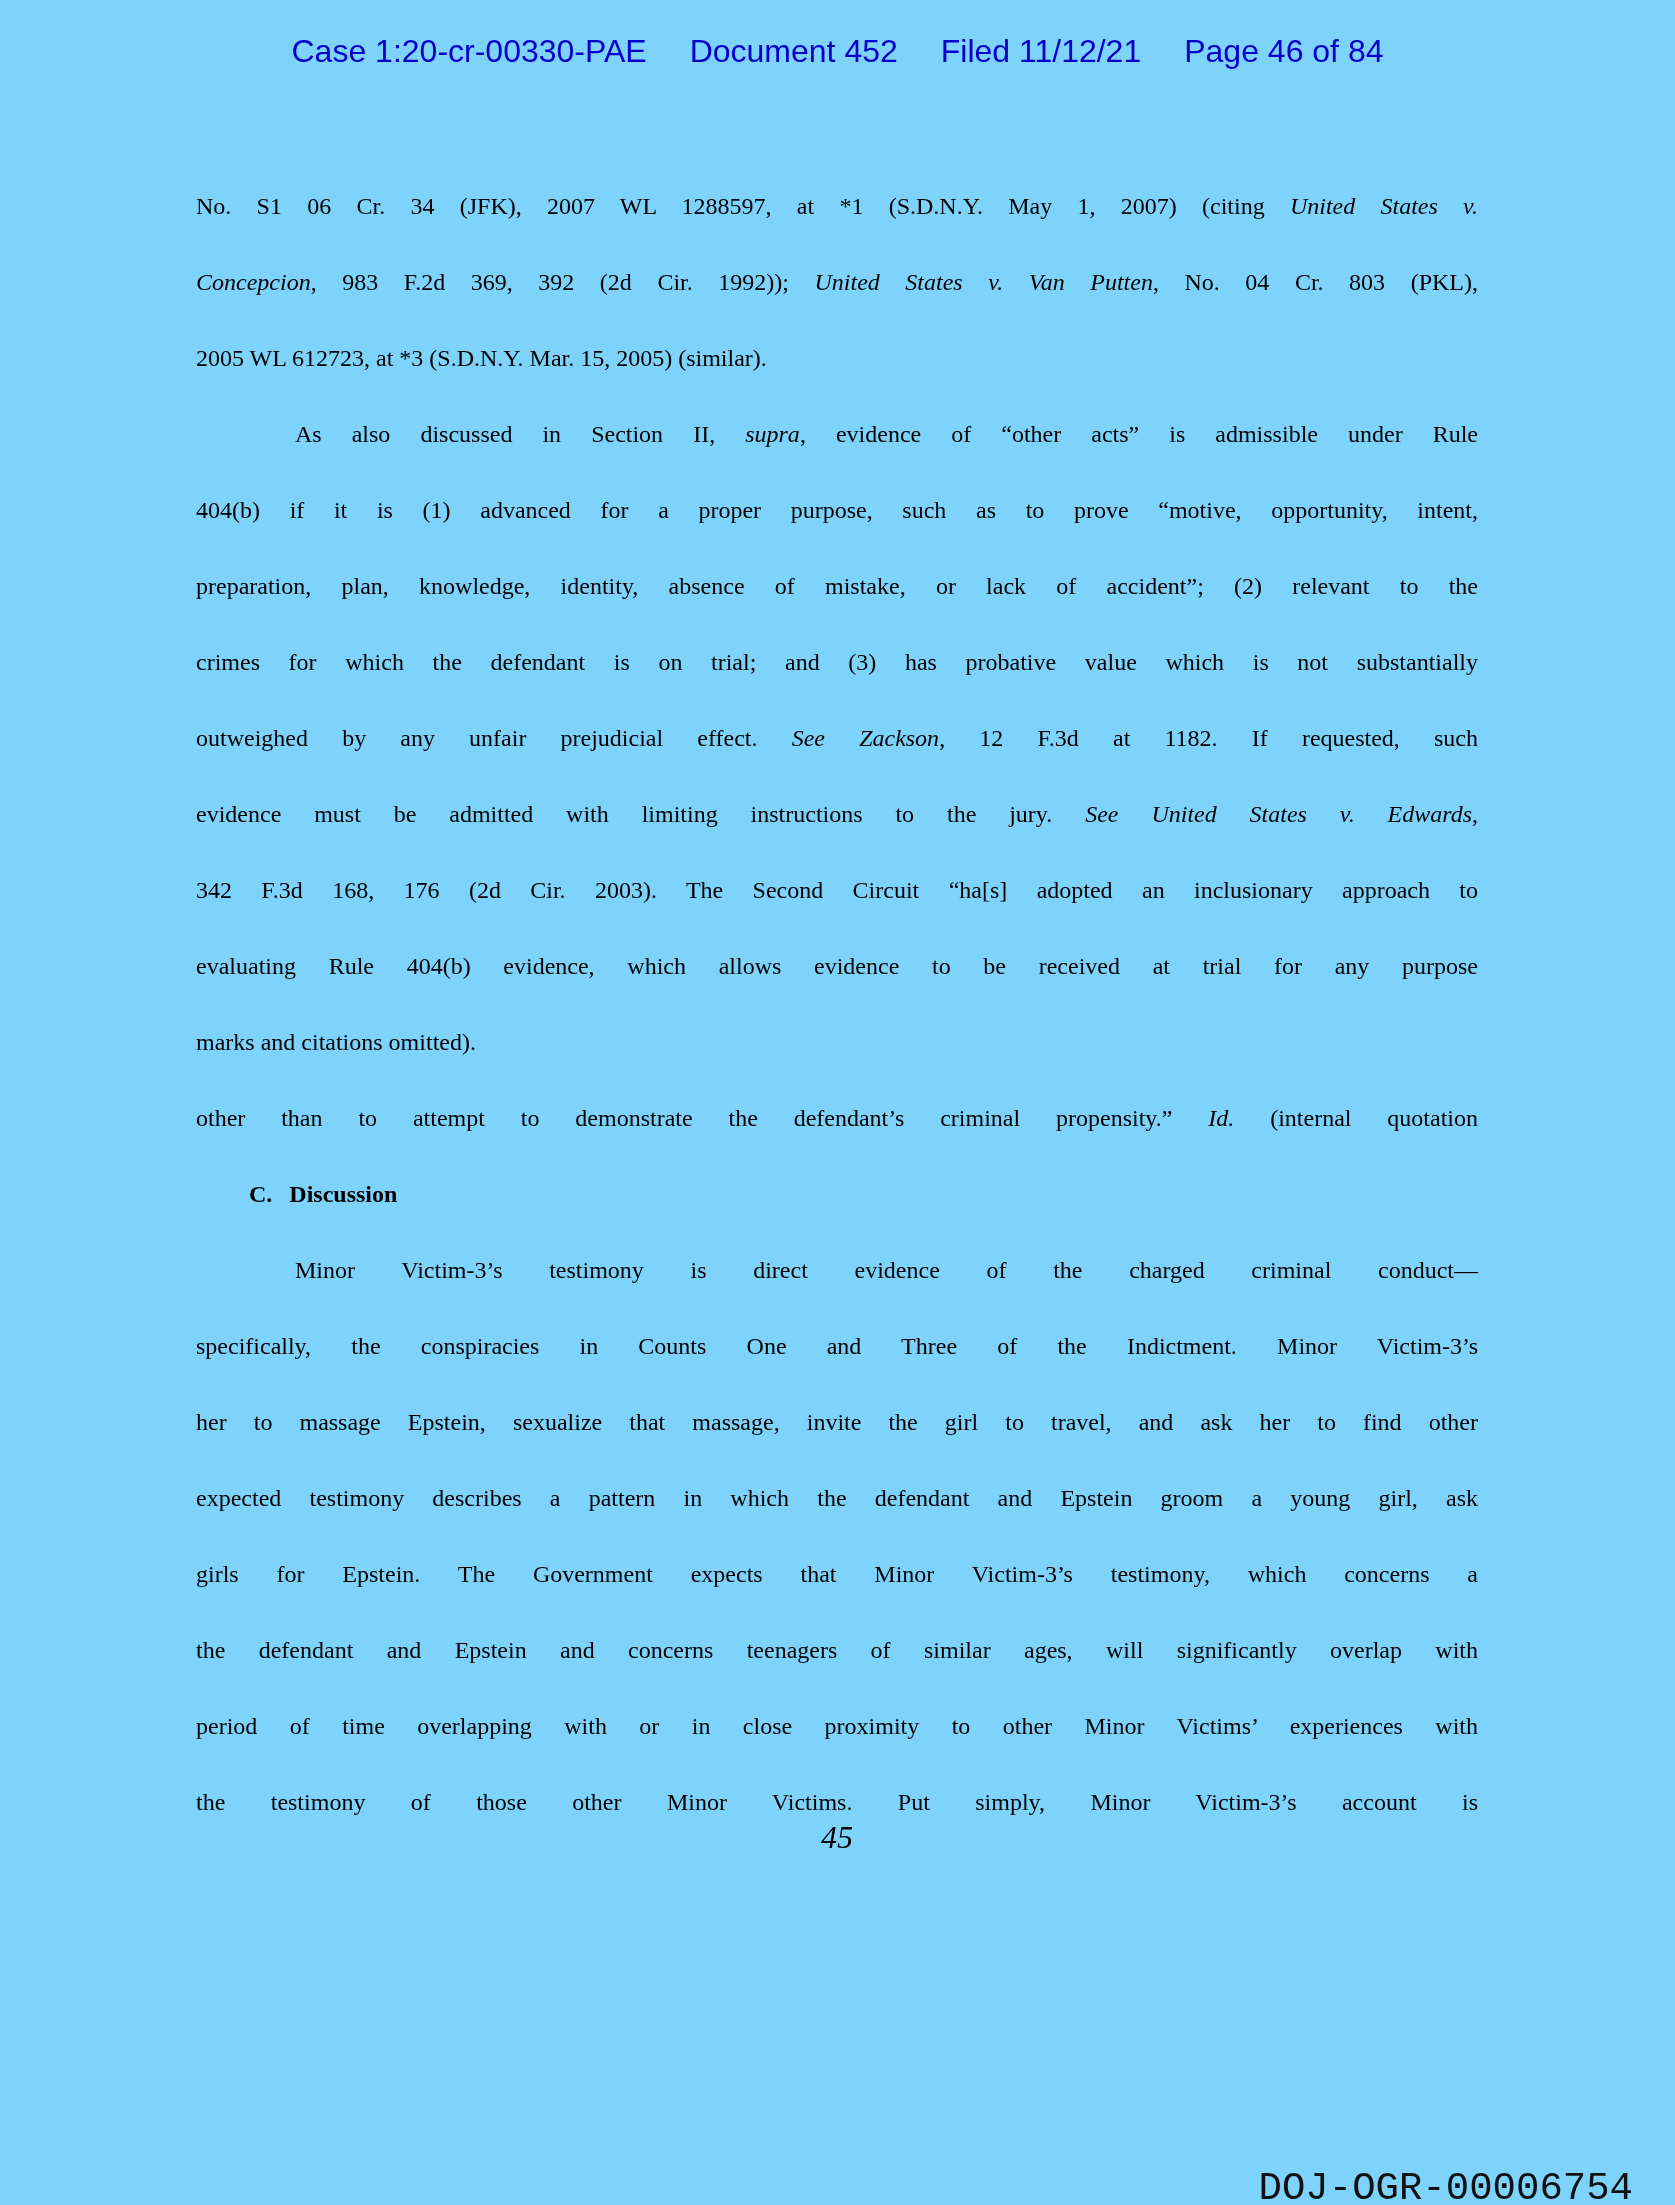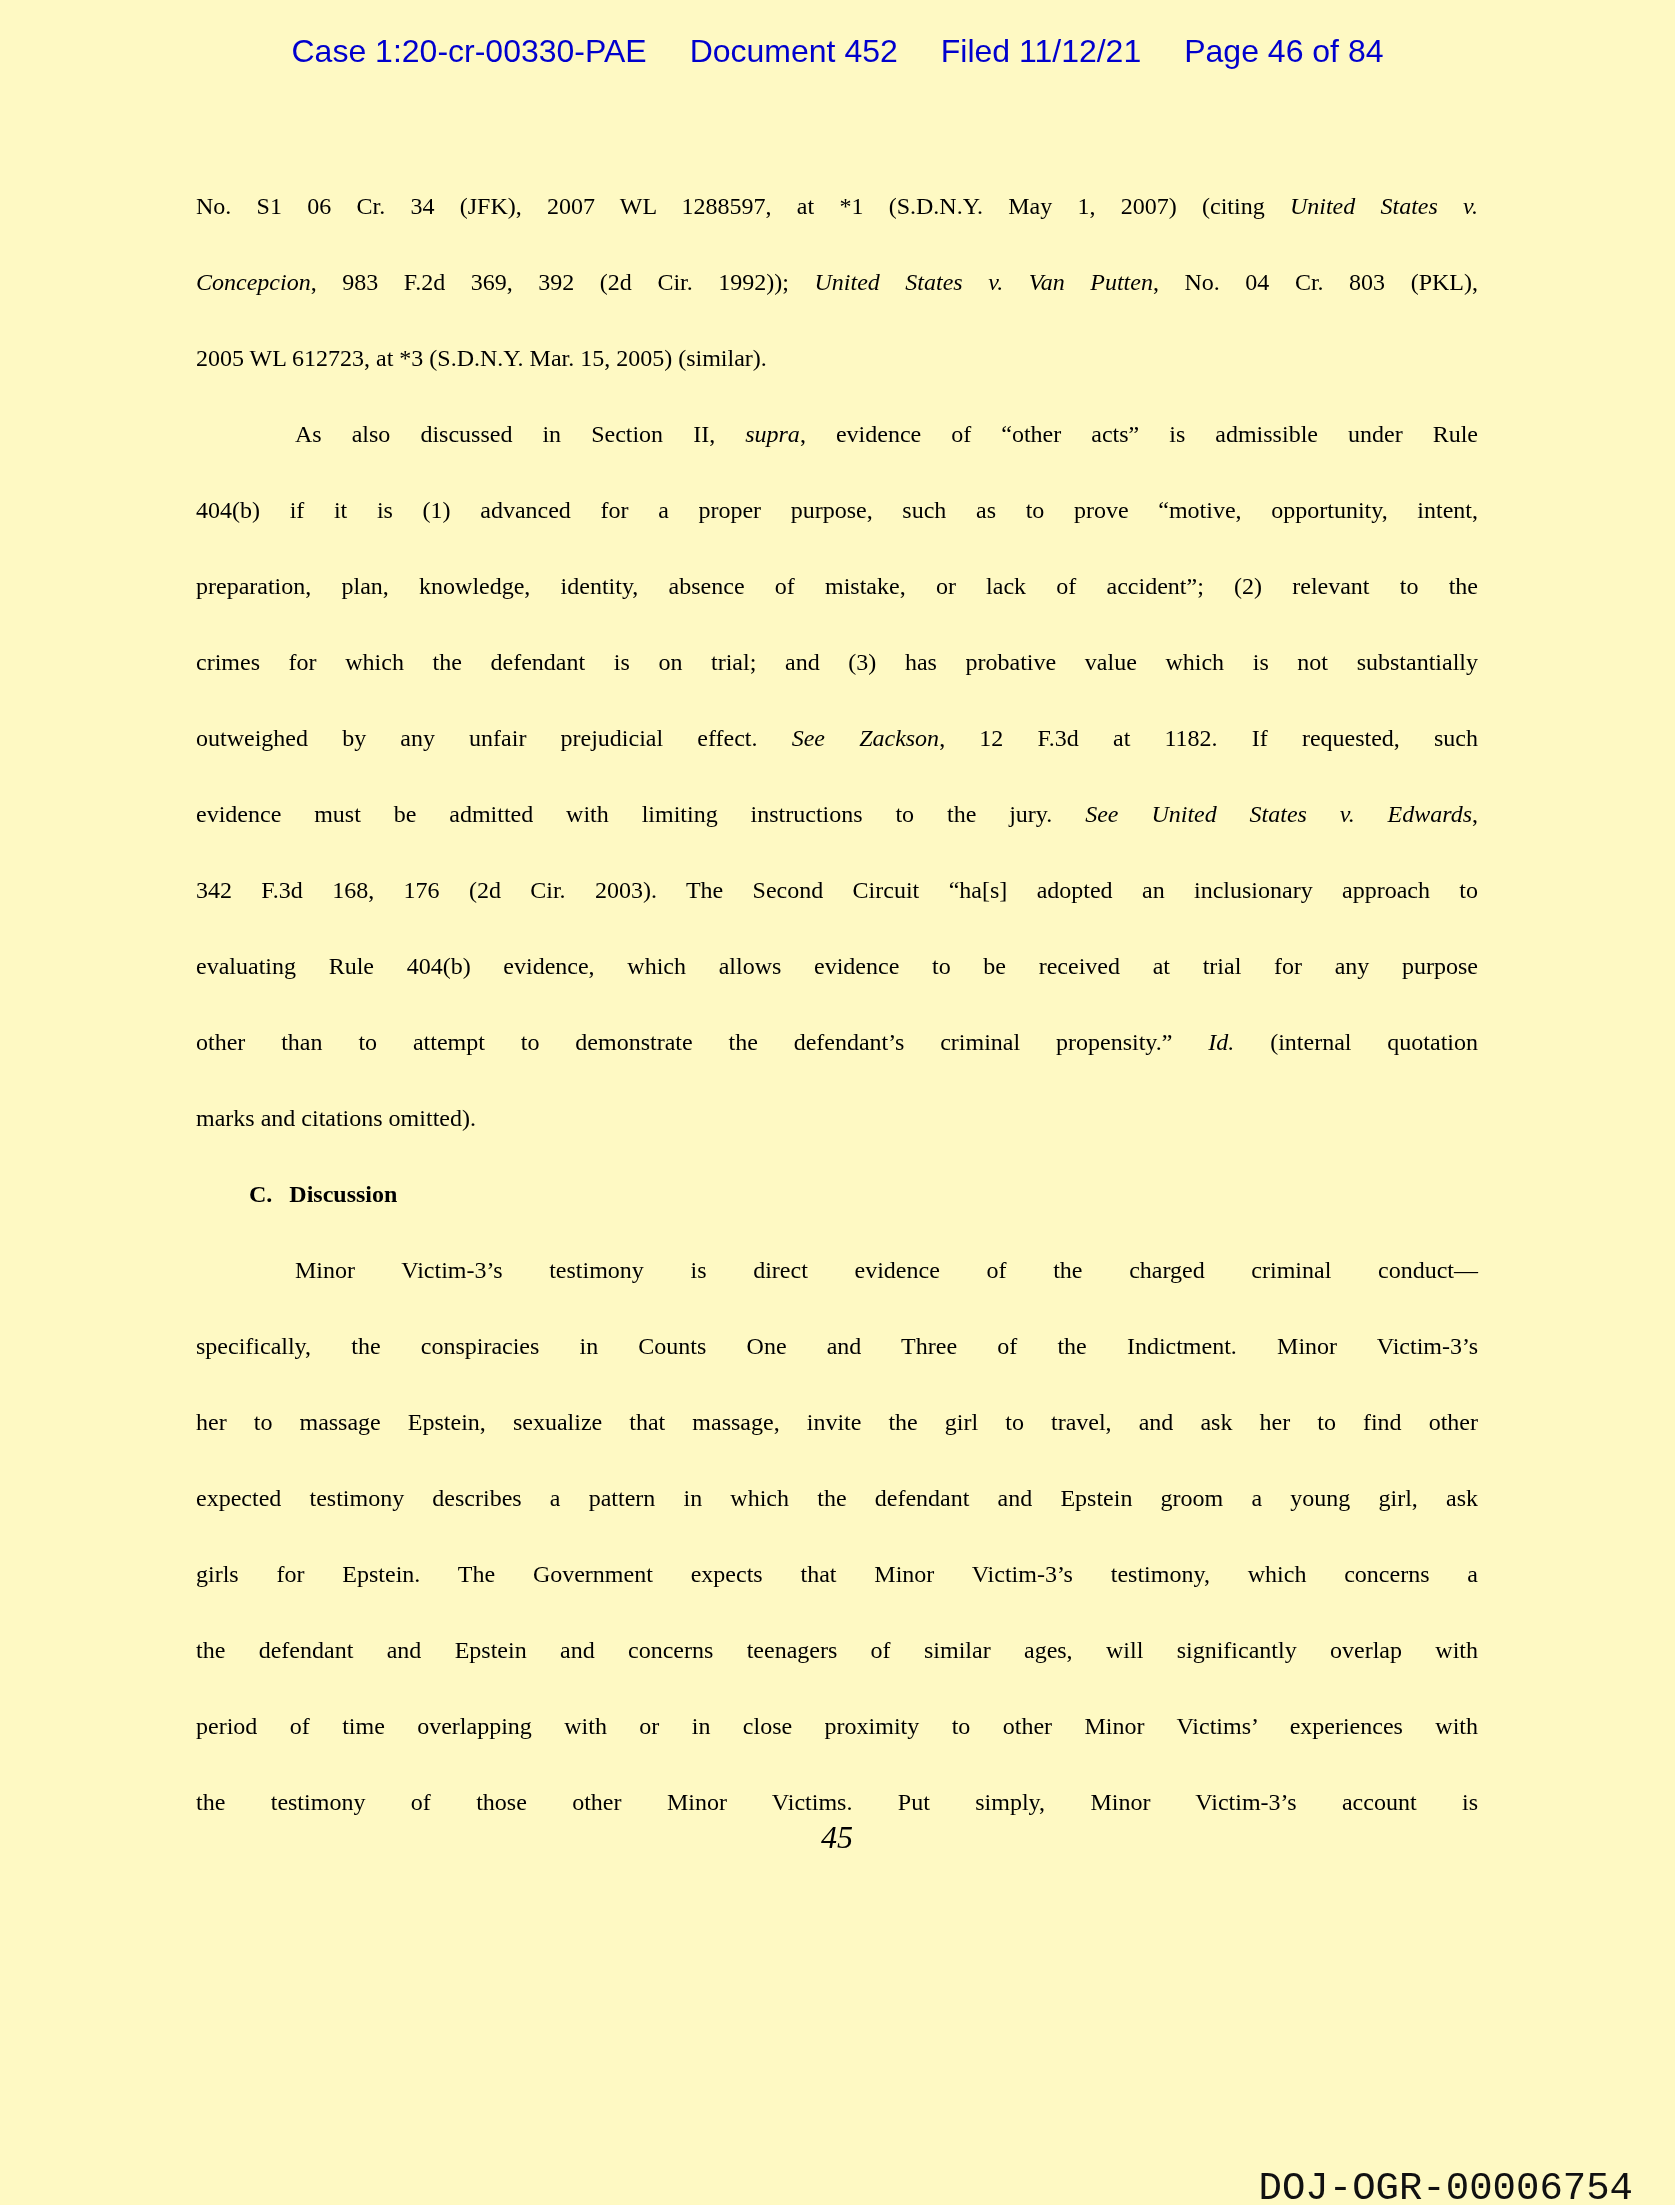--- a/index.html
+++ b/index.html
@@ -1,21 +1,21 @@
 <!DOCTYPE html>
 <html style="--stamp-blue: #0000cd; --ink: #000000;font-size:10.5px"><head>
 <meta charset="utf-8">
 <style>
   :root { --stamp-blue: #0000cd; --ink: #000000; }
   * { margin: 0; padding: 0; box-sizing: border-box; }
   html, body { background: #e8e8e8; }
   body { width: 1675px; height: 2205px; position: relative; }
   .page {
     position: absolute; left: 0; top: 0; width: 1675px; height: 2205px;
-    background: #fef9c3; overflow: hidden;
+    background: #7dd3fc; overflow: hidden;
     font-family: "Liberation Serif", serif; color: var(--ink);
   }
   .stamp {
     position: absolute; top: 33px; left: 0; width: 100%;
     display: flex; justify-content: center; gap: 43px;
     font-family: "Liberation Sans", sans-serif; font-size: 32px;
     color: var(--stamp-blue); white-space: nowrap;
   }
   .docbody {
     position: absolute; left: 196px; top: 168px; width: 1282px;
@@ -60,22 +60,22 @@
       </div>
       <div>
         <div class="line indent"><span class="r">As also discussed in Section II, </span><span class="i">supra</span><span class="r">, evidence of “other acts” is admissible under Rule</span></div>
         <div class="line"><span class="r">404(b) if it is (1) advanced for a proper purpose, such as to prove “motive, opportunity, intent,</span></div>
         <div class="line"><span class="r">preparation, plan, knowledge, identity, absence of mistake, or lack of accident”; (2) relevant to the</span></div>
         <div class="line"><span class="r">crimes for which the defendant is on trial; and (3) has probative value which is not substantially</span></div>
         <div class="line"><span class="r">outweighed by any unfair prejudicial effect.  </span><span class="i">See Zackson</span><span class="r">, 12 F.3d at 1182.  If requested, such</span></div>
         <div class="line"><span class="r">evidence must be admitted with limiting instructions to the jury.  </span><span class="i">See United States v. Edwards</span><span class="r">,</span></div>
         <div class="line"><span class="r">342 F.3d 168, 176 (2d Cir. 2003).  The Second Circuit “ha[s] adopted an inclusionary approach to</span></div>
         <div class="line"><span class="r">evaluating Rule 404(b) evidence, which allows evidence to be received at trial for any purpose</span></div>
+        <div class="line noj"><span class="r">marks and citations omitted).</span></div>
         <div class="line"><span class="r">other than to attempt to demonstrate the defendant’s criminal propensity.”  </span><span class="i">Id.</span><span class="r"> (internal quotation</span></div>
-        <div class="line noj"><span class="r">marks and citations omitted).</span></div>
       </div>
       <div class="line heading noj"><span class="hlabel">C.</span><span>Discussion</span></div>
       <div>
         <div class="line indent"><span class="r">Minor Victim-3’s testimony is direct evidence of the charged criminal conduct—</span></div>
         <div class="line"><span class="r">specifically, the conspiracies in Counts One and Three of the Indictment.  Minor Victim-3’s</span></div>
         <div class="line"><span class="r">her to massage Epstein, sexualize that massage, invite the girl to travel, and ask her to find other</span></div>
         <div class="line"><span class="r">expected testimony describes a pattern in which the defendant and Epstein groom a young girl, ask</span></div>
         <div class="line"><span class="r">girls for Epstein.  The Government expects that Minor Victim-3’s testimony, which concerns a</span></div>
         <div class="line"><span class="r">the defendant and Epstein and concerns teenagers of similar ages, will significantly overlap with</span></div>
         <div class="line"><span class="r">period of time overlapping with or in close proximity to other Minor Victims’ experiences with</span></div>

